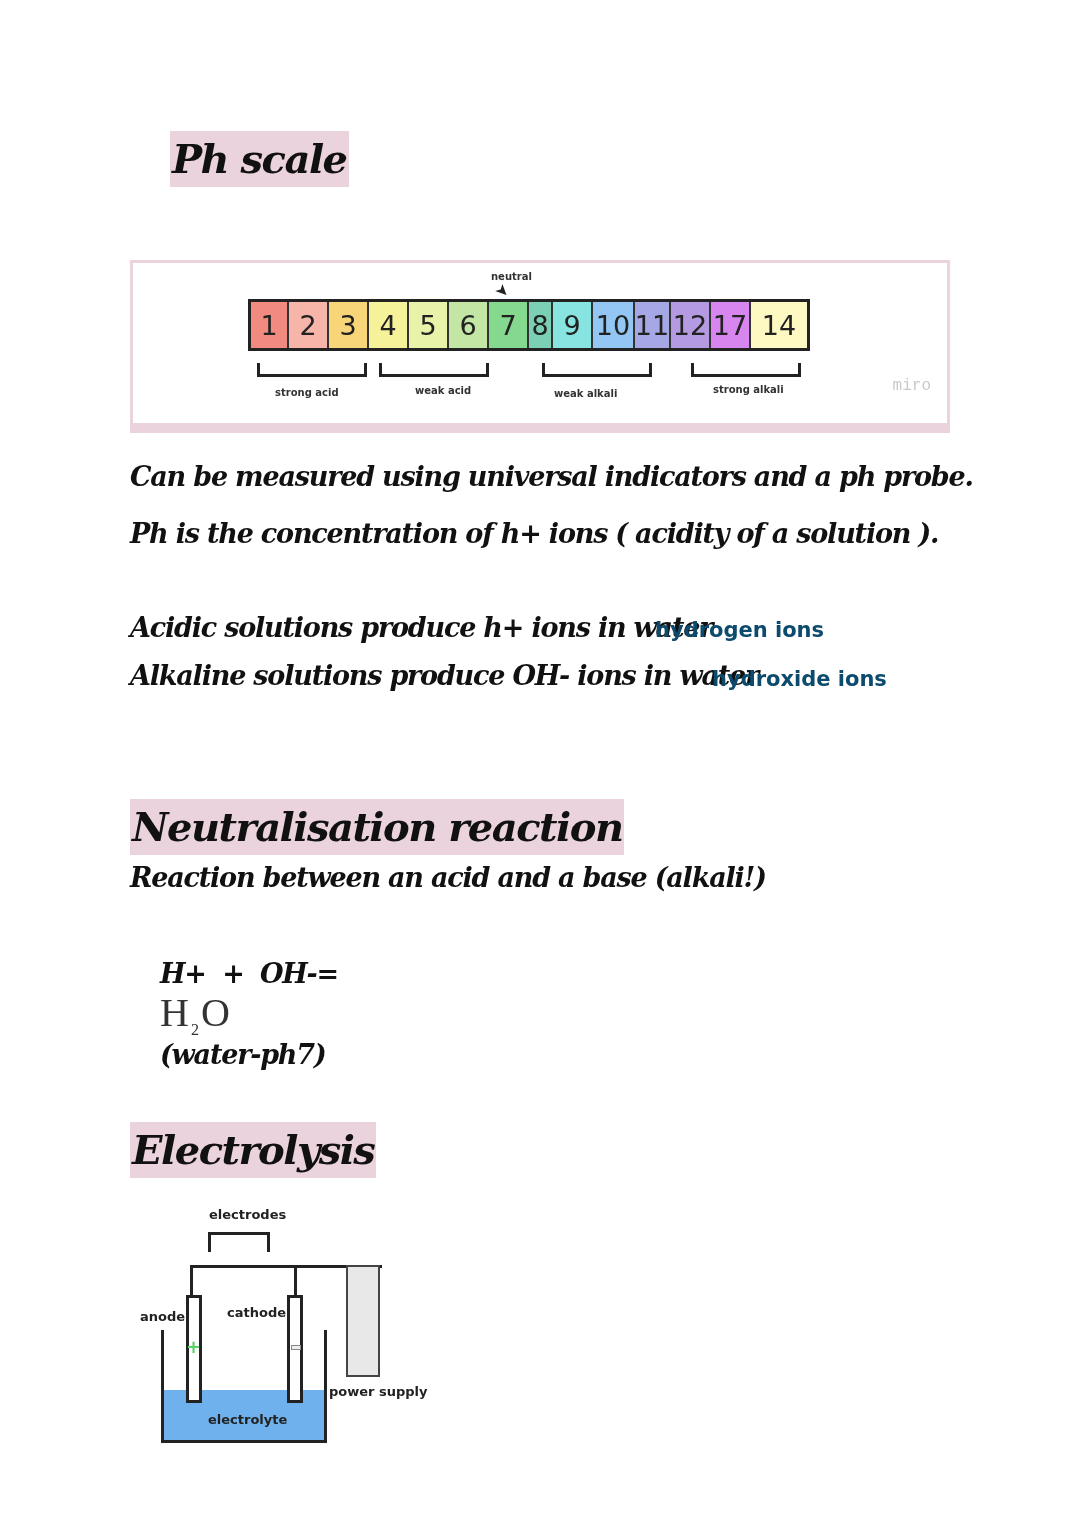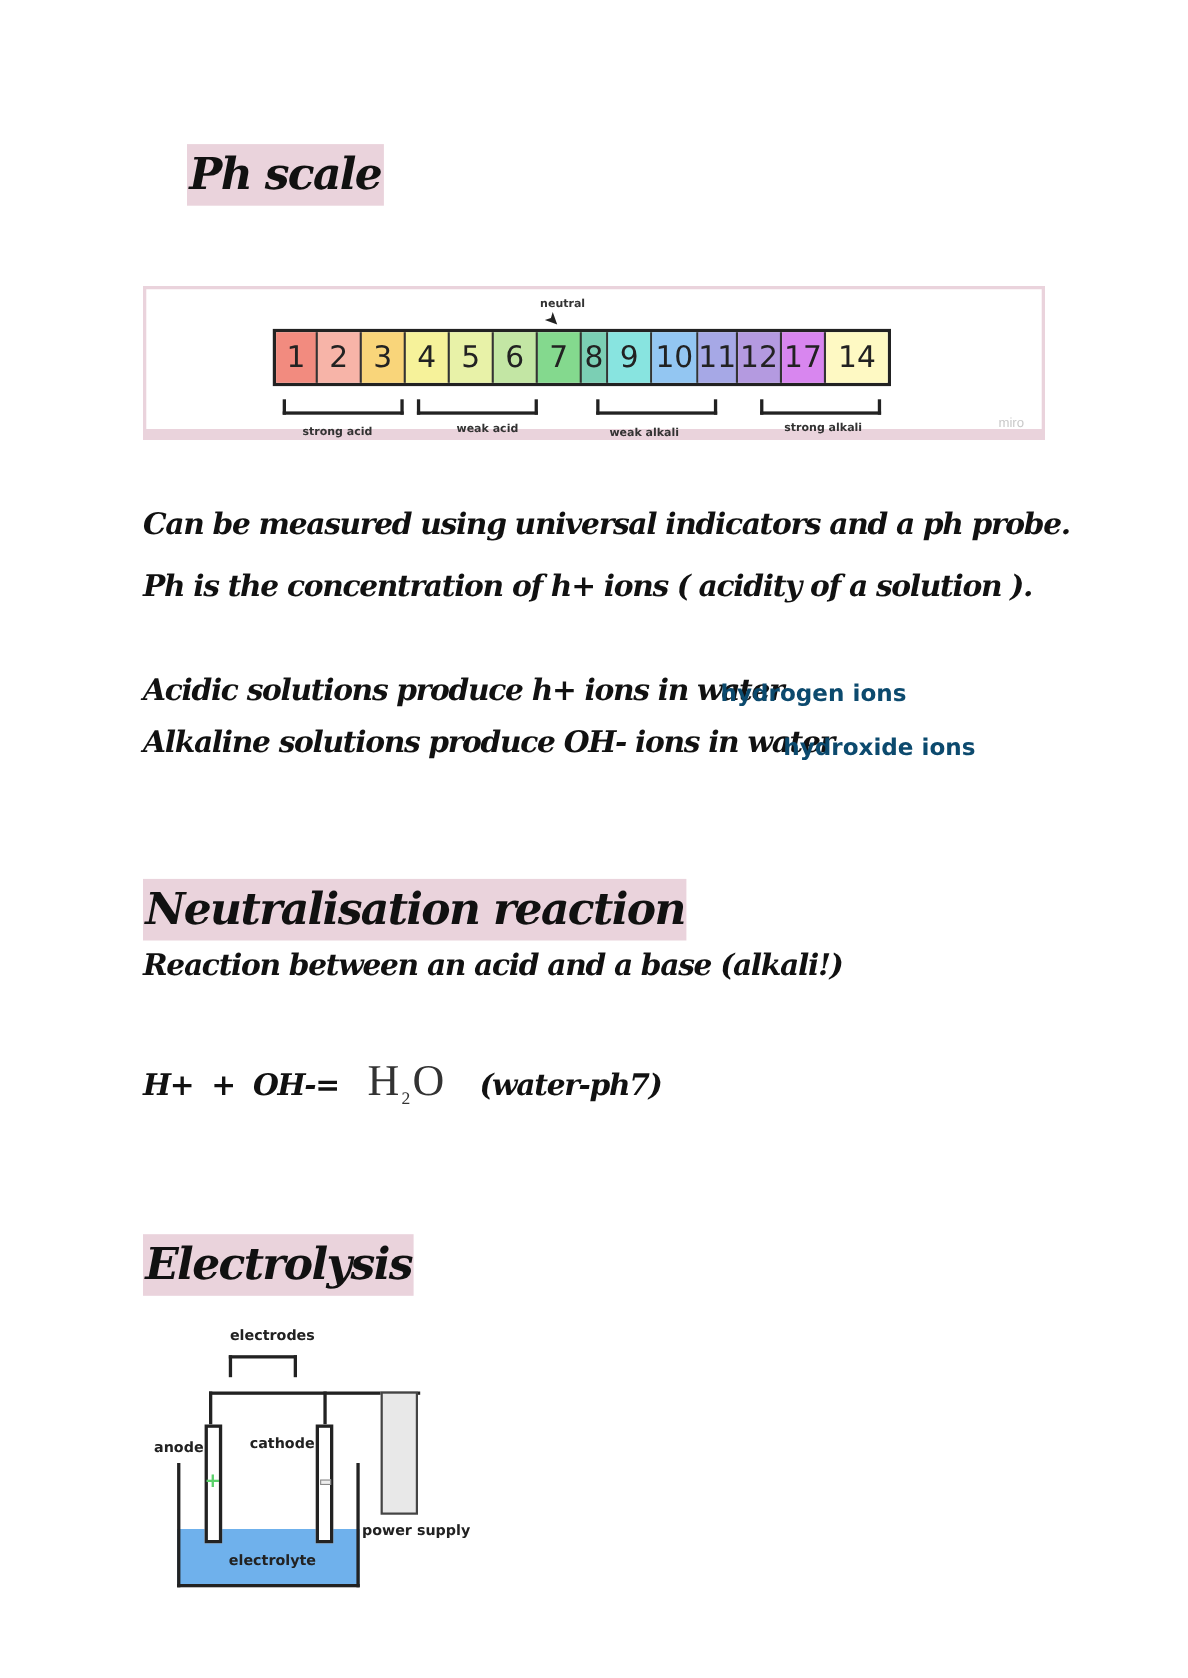--- a/index.html
+++ b/index.html
@@ -14,21 +14,21 @@
   }
   .script {
     font-family: "DejaVu Serif", serif; font-style: italic; font-weight: bold;
     font-size: 27px; letter-spacing: -1.2px; white-space: nowrap; color: #111;
   }
   .sans-label {
     font-family: "DejaVu Sans", sans-serif; font-weight: bold; font-size: 21px; color: #0c4a6e; white-space: nowrap;
   }
   
   .ph-card {
-    left: 130px; top: 260px; width: 820px; height: 140px; border: 3px solid #ead3dc; border-bottom-width: 10px;
+    left: 130px; top: 260px; width: 820px; height: 173px; border: 3px solid #ead3dc; border-bottom-width: 10px;
     background: #fff; box-sizing: border-box;
   }
   .ph-bar {
     position: absolute; left: 115px; top: 36px; height: 52px; display: flex;
     border: 3px solid #222; box-sizing: border-box;
   }
   .ph-cell {
     height: 100%; box-sizing: border-box; border-right: 2px solid #333;
     display: flex; align-items: center; justify-content: center;
     font-family: "DejaVu Sans", sans-serif; font-size: 27px; color: #222;
@@ -37,21 +37,21 @@
   .bracket {
     position: absolute; top: 100px; height: 14px; border: 3px solid #222; border-top: none; box-sizing: border-box;
   }
   .range-label {
     position: absolute; font-family: "DejaVu Sans", sans-serif; font-weight: bold; font-size: 10px; color: #333; white-space: nowrap;
   }
   .neutral-label {
     position: absolute; left: 358px; top: 8px; font-family: "DejaVu Sans", sans-serif; font-weight: bold; font-size: 10px; color: #333;
   }
   .neutral-arrow { position: absolute; left: 363px; top: 18px; font-size: 16px; color: #222; transform: rotate(45deg); font-family: "DejaVu Sans", sans-serif; }
-  .miro { position: absolute; right: 16px; top: 114px; font-family: Liberation Sans, sans-serif; font-size: 12px; color: #c9c9c9; }
+  .miro { position: absolute; right: 16px; top: 114px; font-family: Liberation Mono, monospace; font-size: 16px; color: #c9c9c9; }
   
   .h2o { font-family: "DejaVu Sans", sans-serif; font-weight: normal; font-style: normal; font-size: 40px; color: #333; letter-spacing: 2px; }
   .h2o sub { font-size: 16px; }
   
   .diagram { left: 130px; top: 1195px; width: 320px; height: 270px; }
   .wire { position: absolute; background: #222; }
   .d-label { position: absolute; font-family: "DejaVu Sans", sans-serif; font-weight: bold; font-size: 13px; color: #222; white-space: nowrap; }
 </style>
 </head>
 <body>
@@ -94,21 +94,21 @@
 <div class="abs script" style="left:130px; top:518px;">Ph is the concentration of h+ ions ( acidity of a solution ).</div>
 
 <div class="abs script" style="left:130px; top:612px;text-align:center;">Acidic solutions produce h+ ions in water</div>
 <div class="abs sans-label" style="left:655px; top:618px;">hydrogen ions</div>
 <div class="abs script" style="left:130px; top:660px;">Alkaline solutions produce OH- ions in water</div>
 <div class="abs sans-label" style="left:712px; top:667px;">hydroxide ions</div>
 
 <div class="abs heading" style="left:130px; top:799px;">Neutralisation reaction</div>
 <div class="abs script" style="left:130px; top:862px;">Reaction between an acid and a base (alkali!)</div>
 
-<div class="abs script" style="left:130px; top:958px; display:flex; align-items:baseline; gap:0;">
+<div class="abs script" style="left:130px; top:958px; display:flex; align-items:baseline; gap:0;flex-direction:column;">
   <span style="white-space:pre;">H+  +  OH-=</span>
   <span class="h2o" style="margin-left:26px;font-family:Liberation Serif, serif;"><span>H</span><sub>2</sub><span>O</span></span>
   <span style="margin-left:30px;">(water-ph7)</span>
 </div>
 
 <div class="abs heading" style="left:130px; top:1122px;">Electrolysis</div>
 
 <div class="abs diagram">
   <span class="d-label" style="left:79px; top:12px;">electrodes</span>
 

